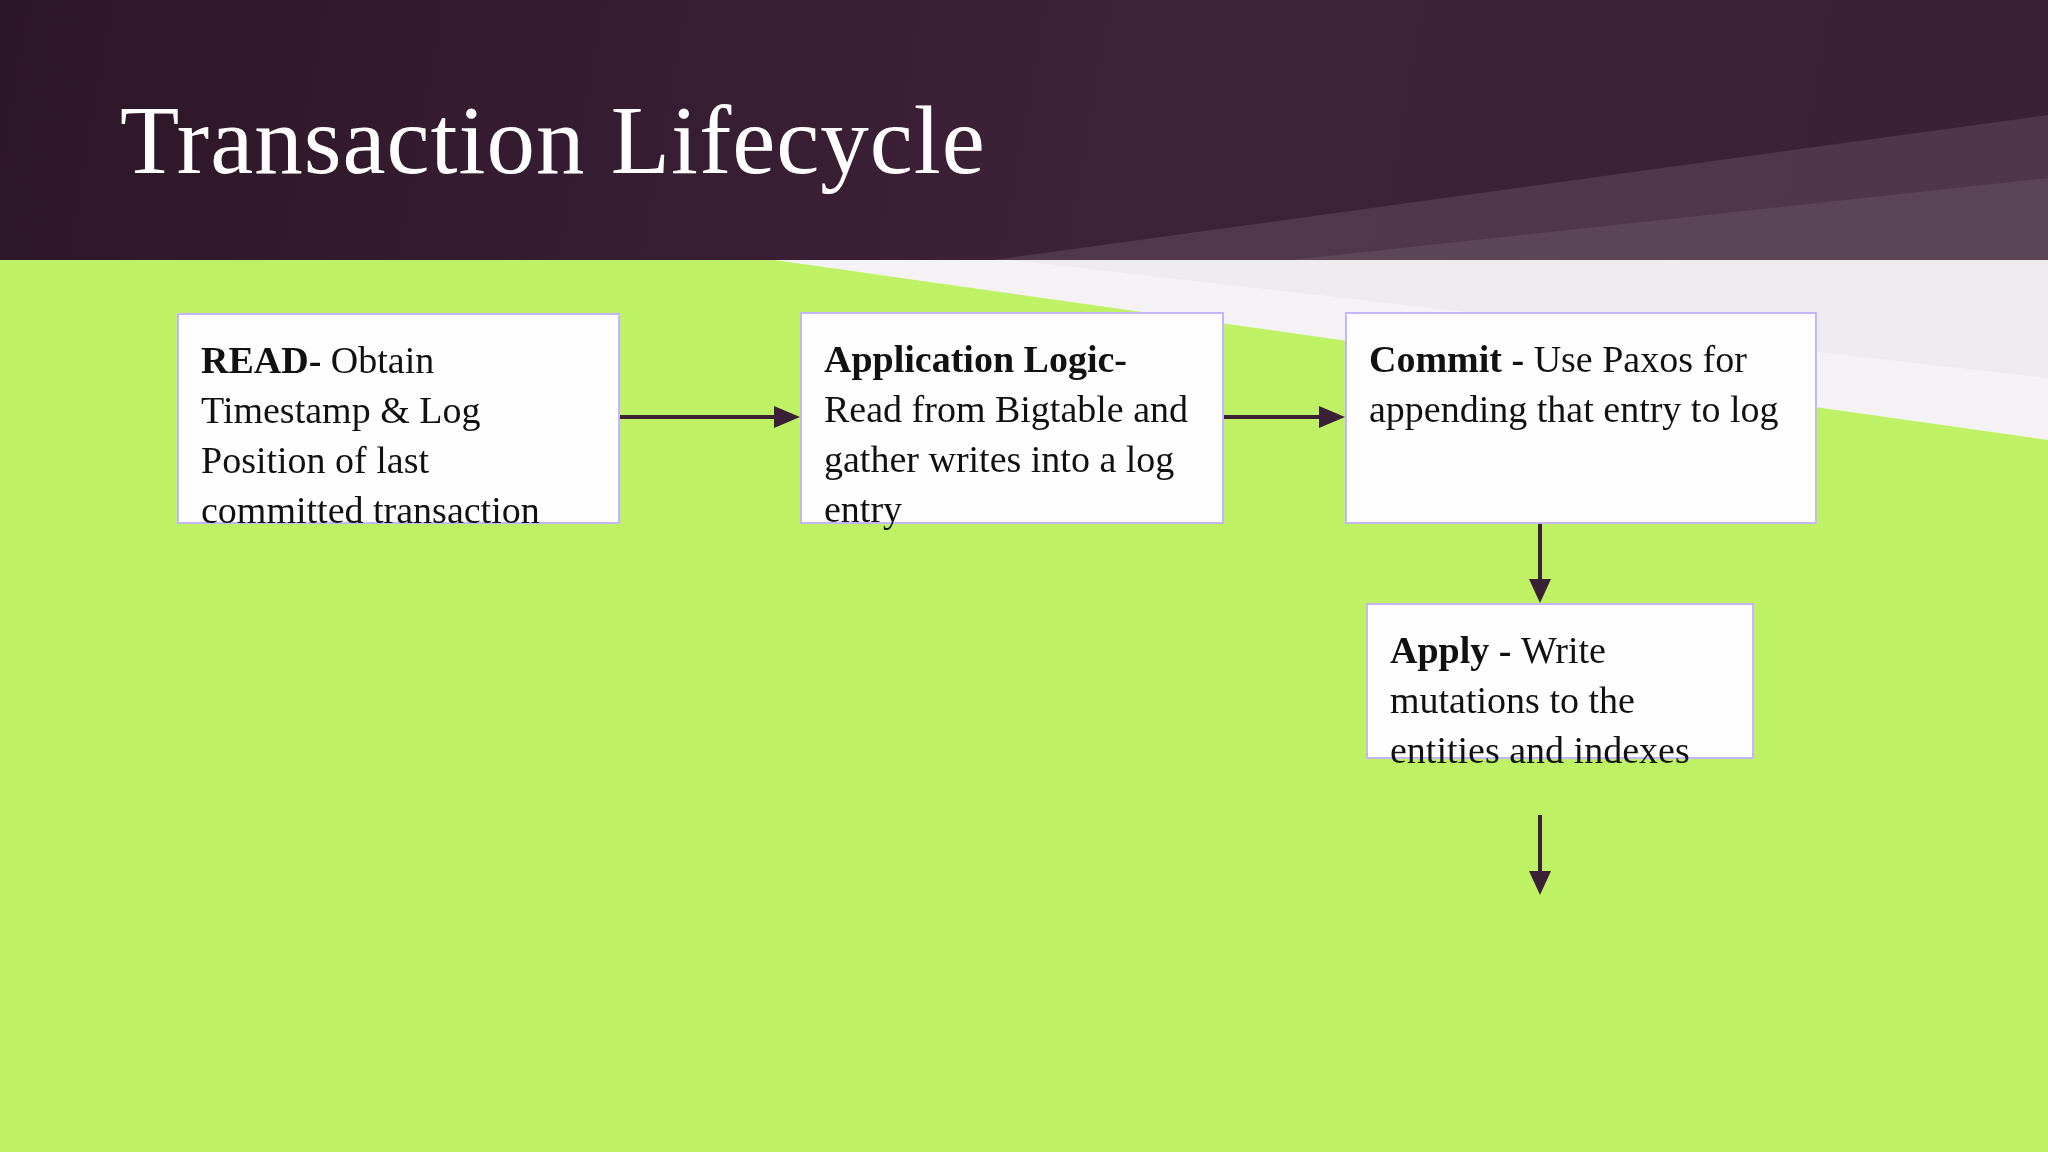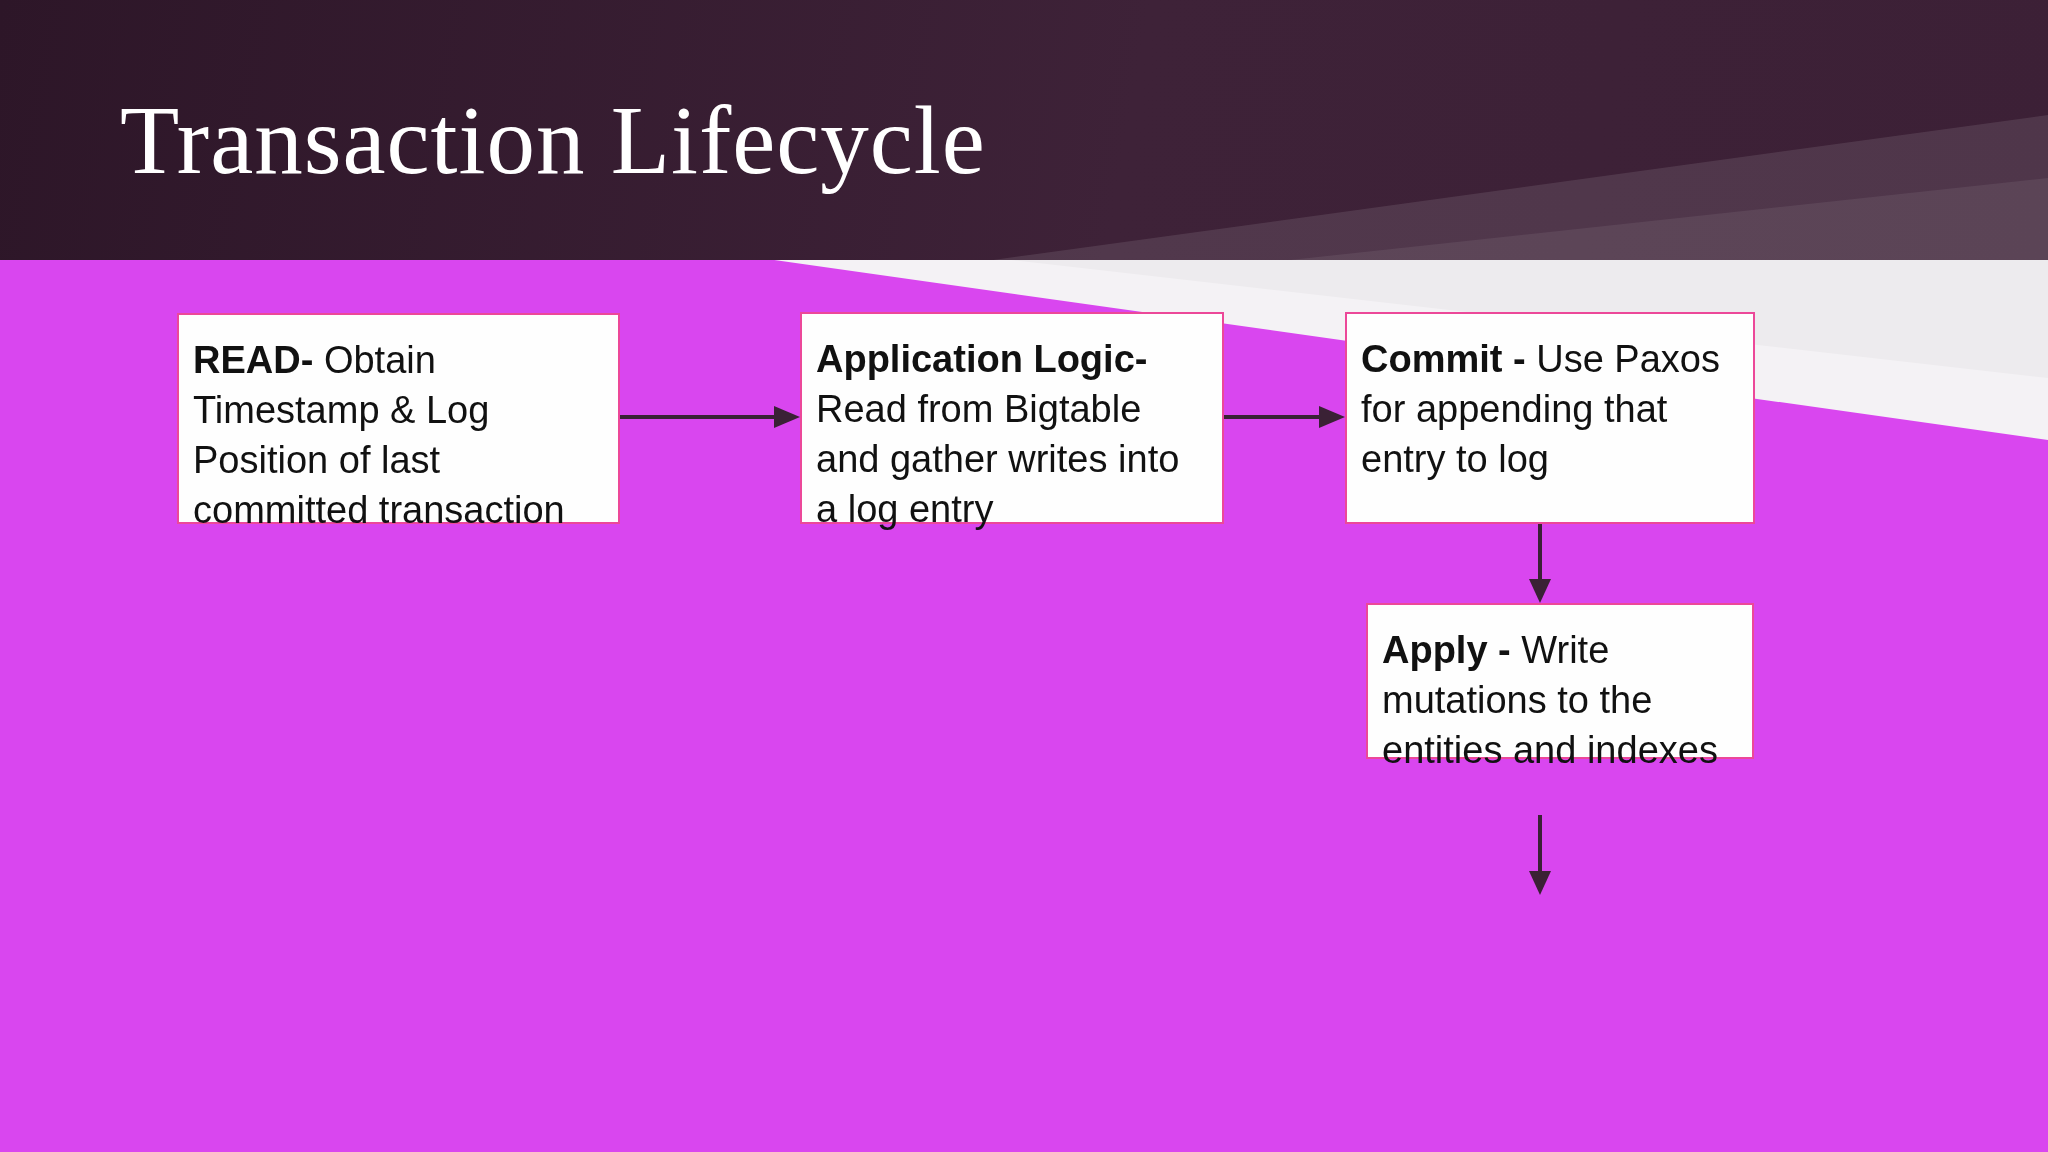--- a/index.html
+++ b/index.html
@@ -1,21 +1,21 @@
 <!DOCTYPE html>
 <html><head>
 <meta charset="utf-8">
 <style>
   html, body { margin: 0; padding: 0; background: #ffffff; }
   .slide {
     position: relative;
     width: 2048px;
     height: 1152px;
     overflow: hidden;
-    background: #d946ef;
+    background: #bef264;
     font-family: "Liberation Sans", sans-serif;
   }
 
   
   .facet { position: absolute; inset: 0; }
   .facet-light {
     background: #f4f2f5;
     clip-path: polygon(760px 258px, 2048px 258px, 2048px 440px);
   }
   .facet-gray {
@@ -52,30 +52,31 @@
     line-height: 1;
     letter-spacing: 1px;
     white-space: nowrap;
   }
 
   
   .flow-box {
     position: absolute;
     box-sizing: border-box;
     background: #fefefe;
-    border: 2px solid #ec4899;
+    border: 2px solid #c4b5fd;
     color: #111111;
     font-size: 38px;
     line-height: 50px;
-    padding: 20px 14px;
+    padding: 20px 22px;
+    font-family: Liberation Serif, serif;
   }
   .flow-box .lead { font-weight: 700; }
   .box-read      { left: 177px;  top: 313px; width: 443px; height: 211px; }
   .box-applogic  { left: 800px;  top: 312px; width: 424px; height: 212px; }
-  .box-commit    { left: 1345px; top: 312px; width: 410px; height: 212px; }
+  .box-commit    { left: 1345px; top: 312px; width: 472px; height: 212px; }
   .box-apply     { left: 1366px; top: 603px; width: 388px; height: 156px; }
   .box-cleanup   { left: 1378px; top: 898px; width: 390px; height: 212px; }
 
   
   .shaft { position: absolute; background: #3a2135; }
   .head  { position: absolute; width: 0; height: 0; }
   .head-right { border-top: 11px solid transparent; border-bottom: 11px solid transparent; border-left: 26px solid #3a2135; }
   .head-down  { border-left: 11px solid transparent; border-right: 11px solid transparent; border-top: 24px solid #3a2135; }
 
   .a1-shaft { left: 620px;  top: 415px; width: 154px; height: 4px; }

